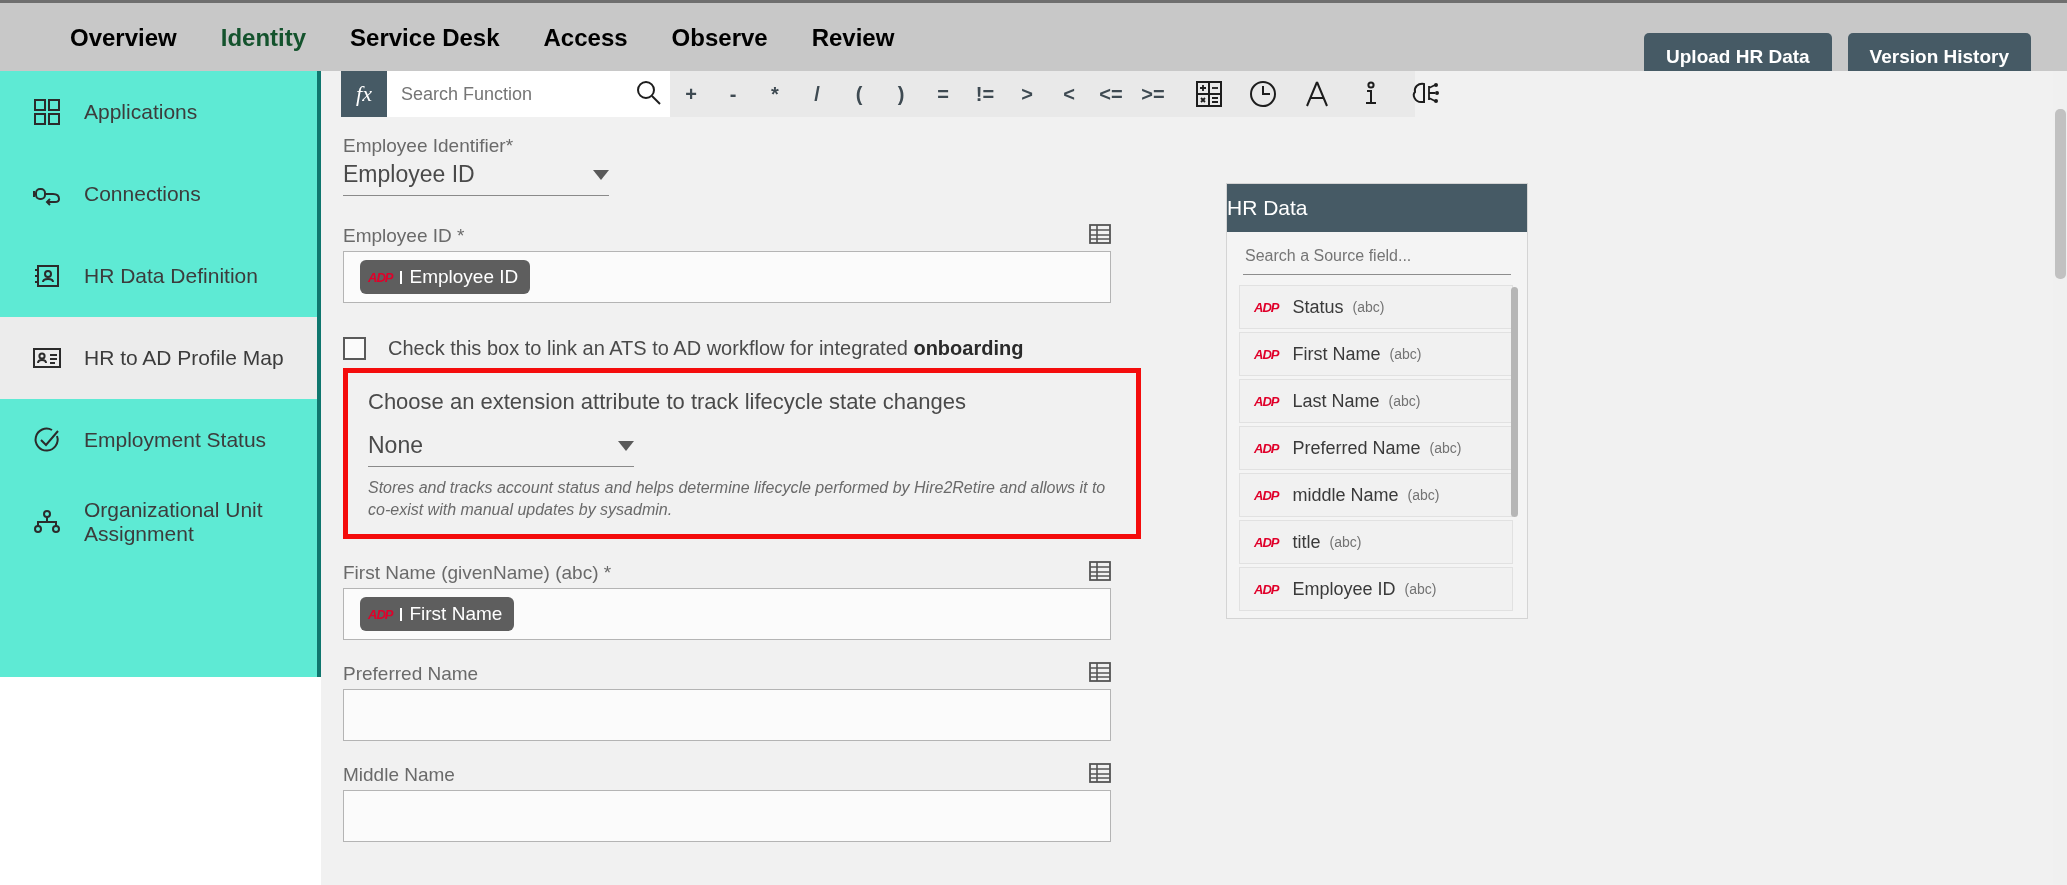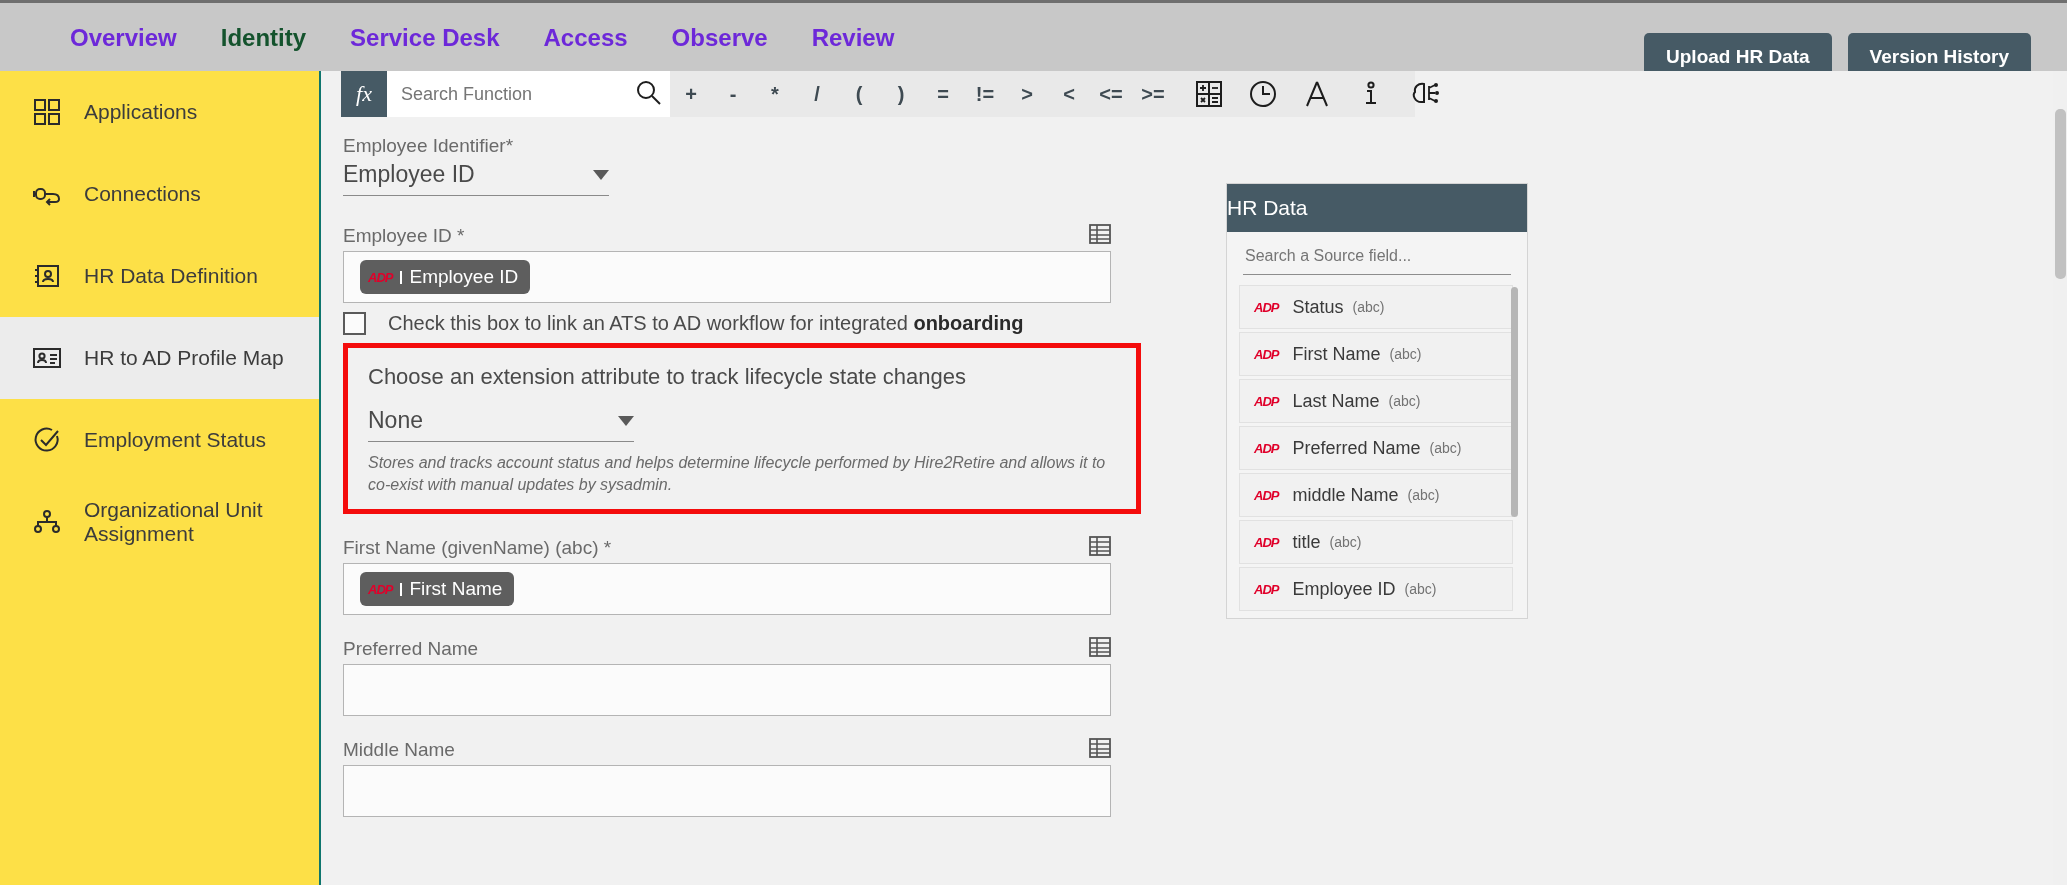--- a/index.html
+++ b/index.html
@@ -13,43 +13,43 @@
 
   
   .topbar {
     position: absolute; left: 0; top: 0; width: 2067px; height: 71px;
     background: #c8c8c8;
     border-top: 3px solid #6f6f6f;
     display: flex; align-items: center;
   }
   .nav-items { display: flex; align-items: center; margin-left: 48px; height: 71px; }
   .nav-item {
-    color: #6d28d9; font-size: 24px; font-weight: bold;
+    color: #000000; font-size: 24px; font-weight: bold;
     padding: 0 22px; line-height: 71px; cursor: pointer;
     white-space: nowrap;
   }
   .nav-item.active { color: #14532d; position: relative; }
   .nav-arrow {
     position: absolute; left: 213px; top: 71px;
     width: 0; height: 0;
     border-left: 17px solid transparent;
     border-right: 17px solid transparent;
     border-bottom: 14px solid #fafafa;
   }
   .topbar-actions { margin-left: auto; display: flex; gap: 16px; margin-right: 36px; margin-top: 40px; }
   .tb-btn {
     background: #465a65; color: #ffffff; font-size: 19px; font-weight: bold;
     border: none; border-radius: 5px; padding: 13px 22px; cursor: pointer;
     white-space: nowrap;
   }
 
   
   .sidebar {
-    position: absolute; left: 0; top: 71px; width: 321px; height: 814px;
-    background: #fde047; border-right: 2px solid #0f766e;
+    position: absolute; left: 0; top: 71px; width: 321px; height: 606px;
+    background: #5eead4; border-right: 4px solid #0f766e;
   }
   .side-item {
     display: flex; align-items: center; height: 82px;
     padding-left: 32px; cursor: pointer; color: #3c3c3c; font-size: 21px;
   }
   .side-item.selected { background: #ececec; }
   .side-icon {
     width: 30px; height: 30px; margin-right: 22px;
     display: flex; align-items: center; justify-content: center; flex: none;
   }
@@ -374,21 +374,21 @@
         </span>
       </div>
       <div class="drop-box">
         <span class="chip">
           <span class="chip-logo">ADP</span>
           <span>Employee ID</span>
         </span>
       </div>
     </div>
 
-    <div class="check-row" style="margin-top:9px;">
+    <div class="check-row" style="margin-top:34px;">
       <span class="checkbox"></span>
       <span class="check-text"><span>Check this box to link an ATS to AD workflow for integrated </span><b>onboarding</b></span>
     </div>
 
     <div class="highlight-box">
       <div class="hl-title">Choose an extension attribute to track lifecycle state changes</div>
       <div class="select-row">
         <span class="select-val">None</span>
         <span class="caret"></span>
       </div>

